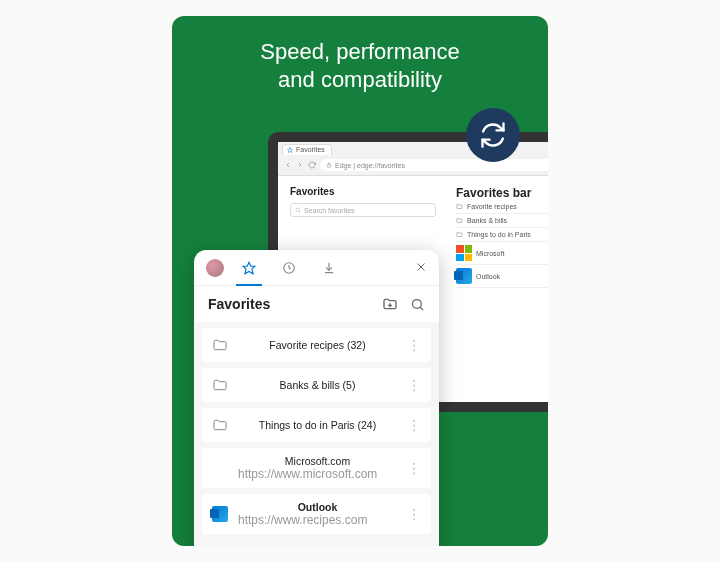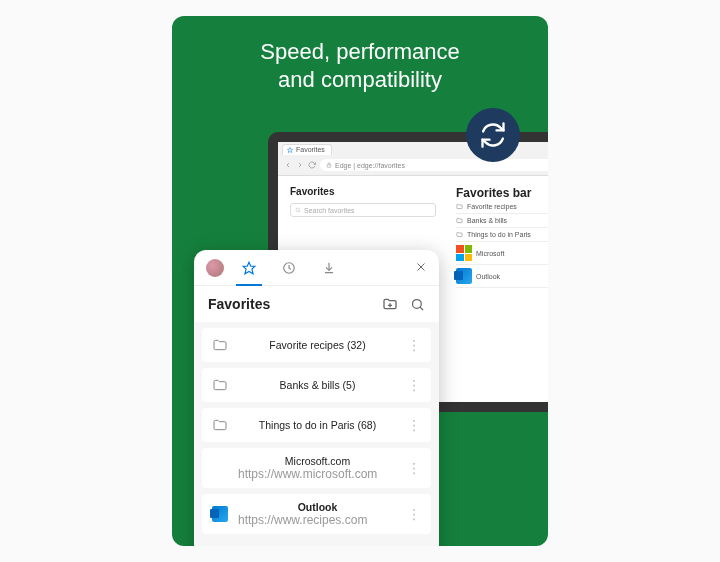--- a/index.html
+++ b/index.html
@@ -392,21 +392,21 @@
           </div>
         <div class="list-more">⋮</div>
       </div>
       <div class="list-item">
         <div class="list-icon">
             <svg width="16" height="16" viewBox="0 0 24 24" fill="none" stroke="#888" stroke-width="1.5">
               <path d="M3 7a2 2 0 0 1 2-2h4l2 2h8a2 2 0 0 1 2 2v8a2 2 0 0 1-2 2H5a2 2 0 0 1-2-2z"></path>
             </svg>
           </div>
         <div class="list-text">
-            <div class="name">Things to do in Paris (68)</div>
+            <div class="name">Things to do in Paris (24)</div>
           </div>
         <div class="list-more">⋮</div>
       </div>
       <div class="list-item tall">
         <div class="list-icon ms-logo">
             <span></span>
             <span></span>
             <span></span>
             <span></span>
           </div>

